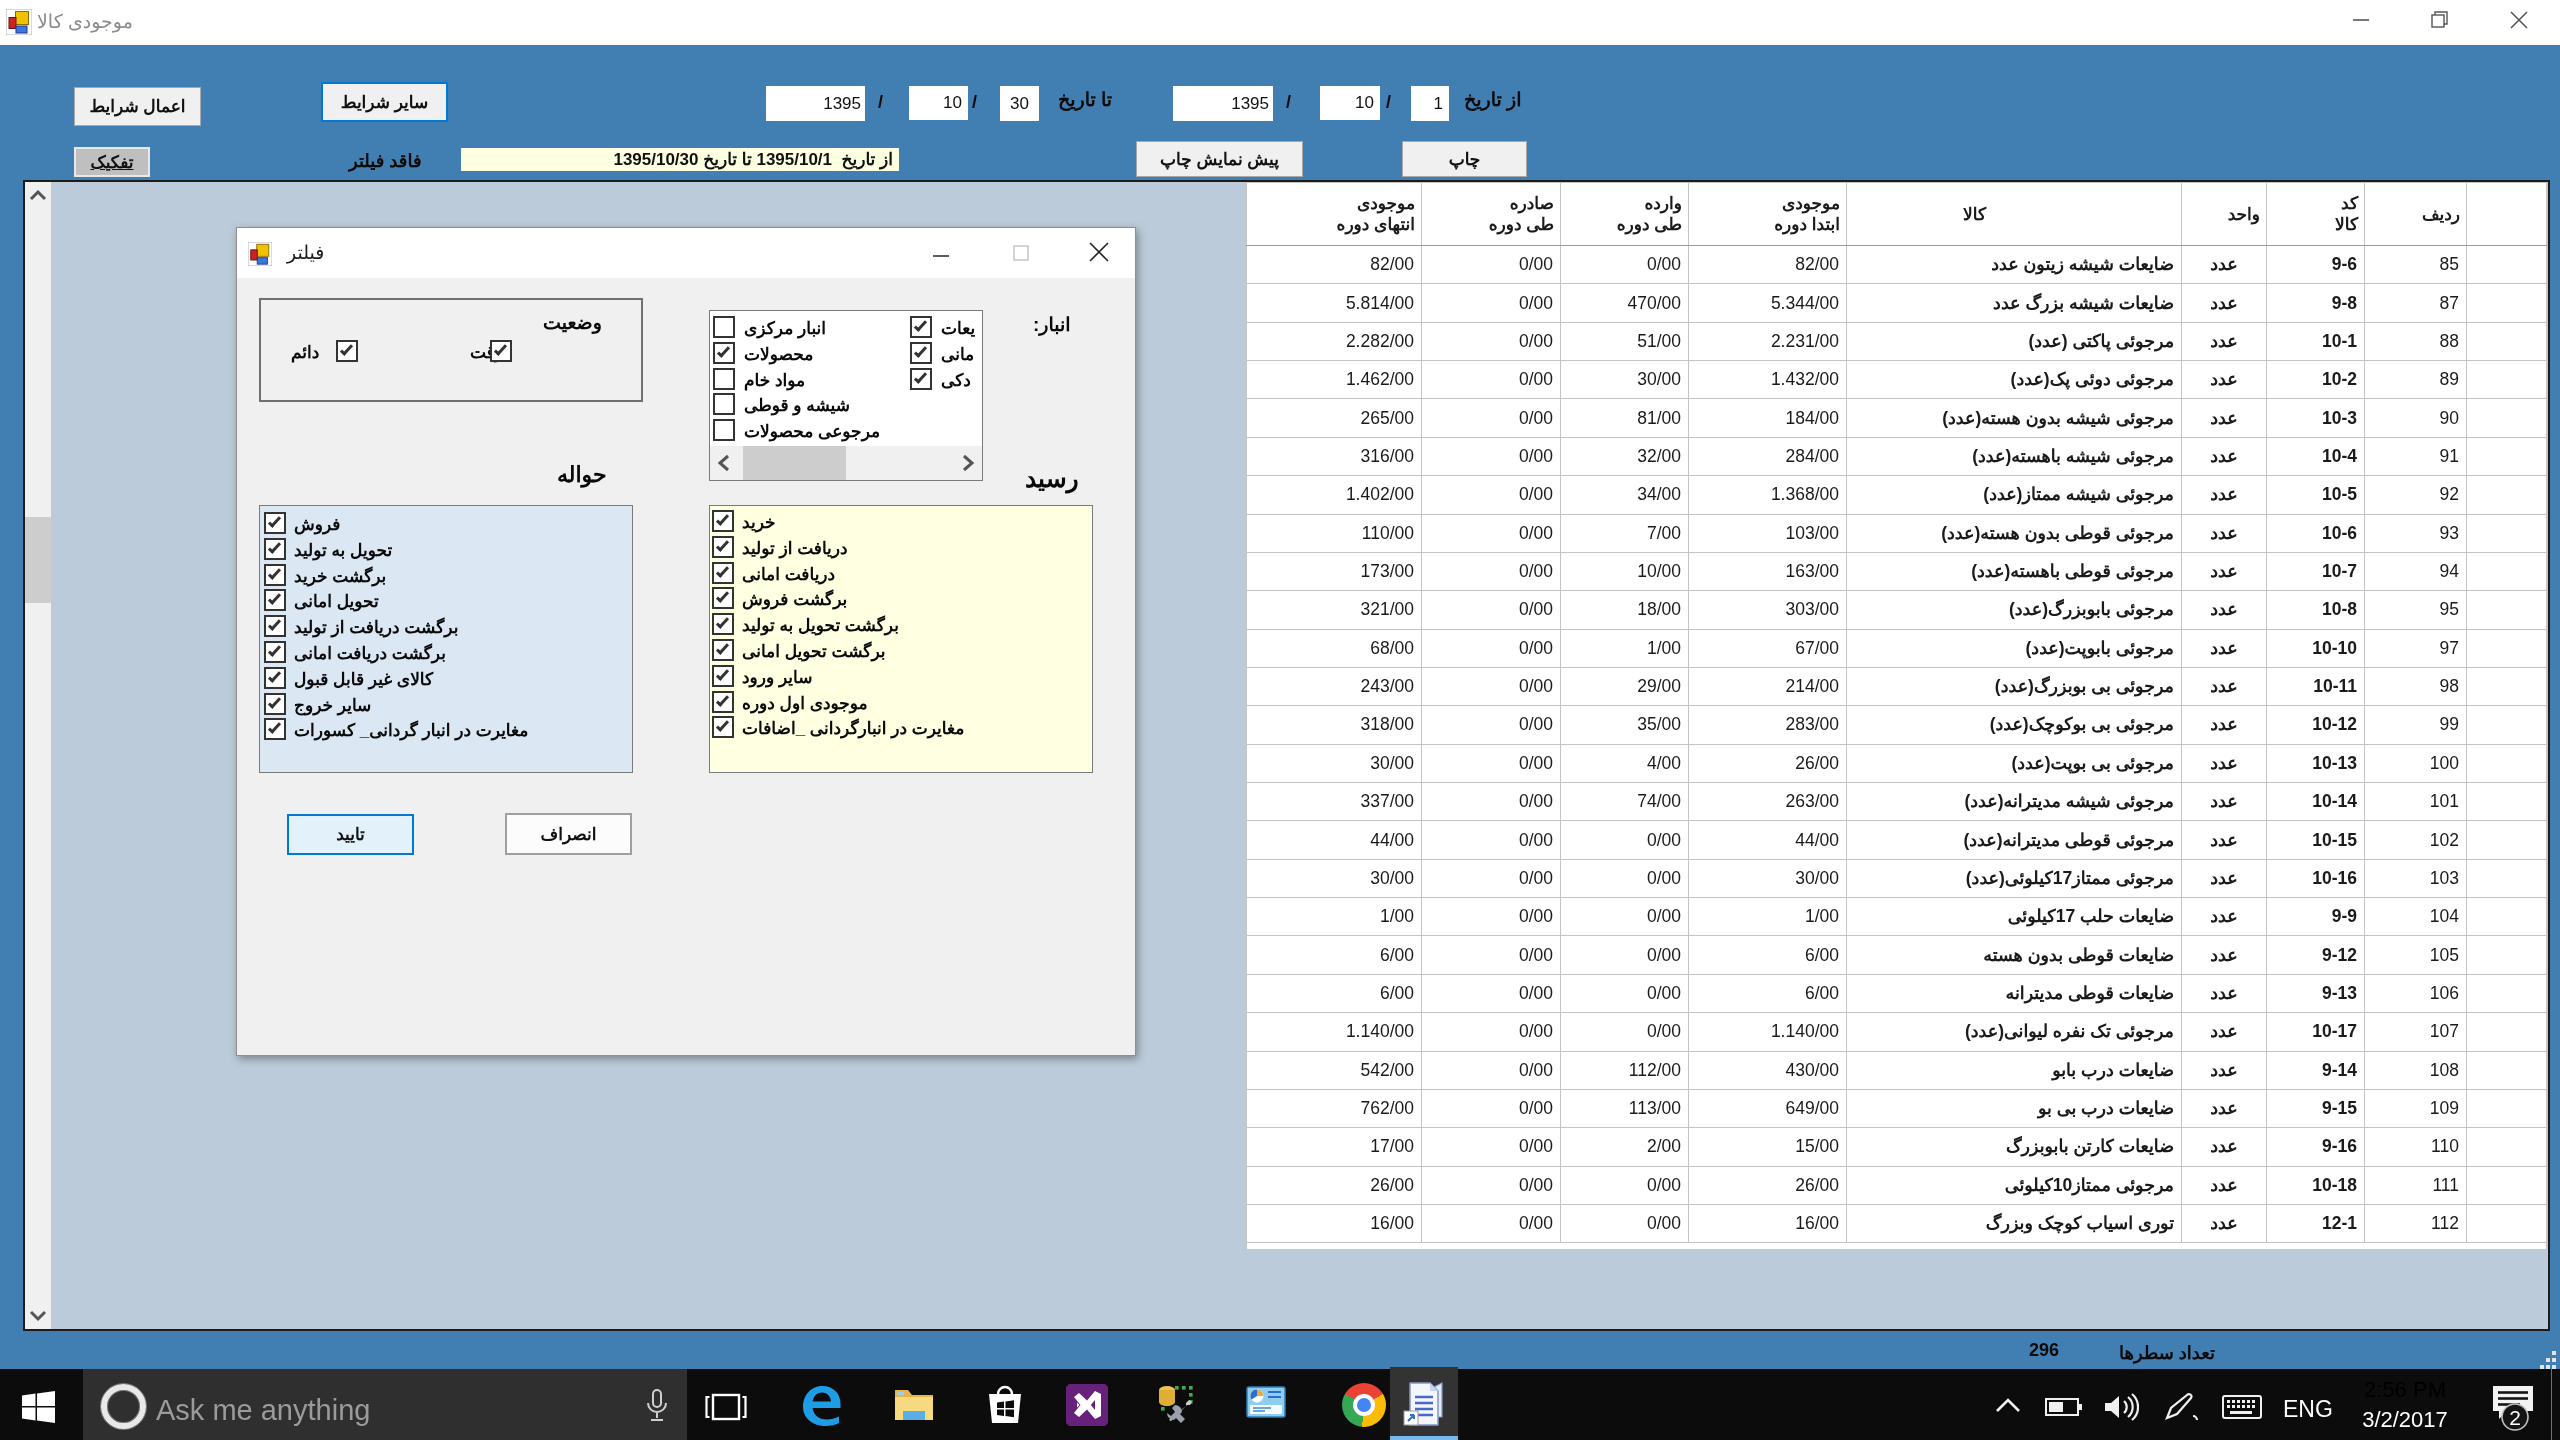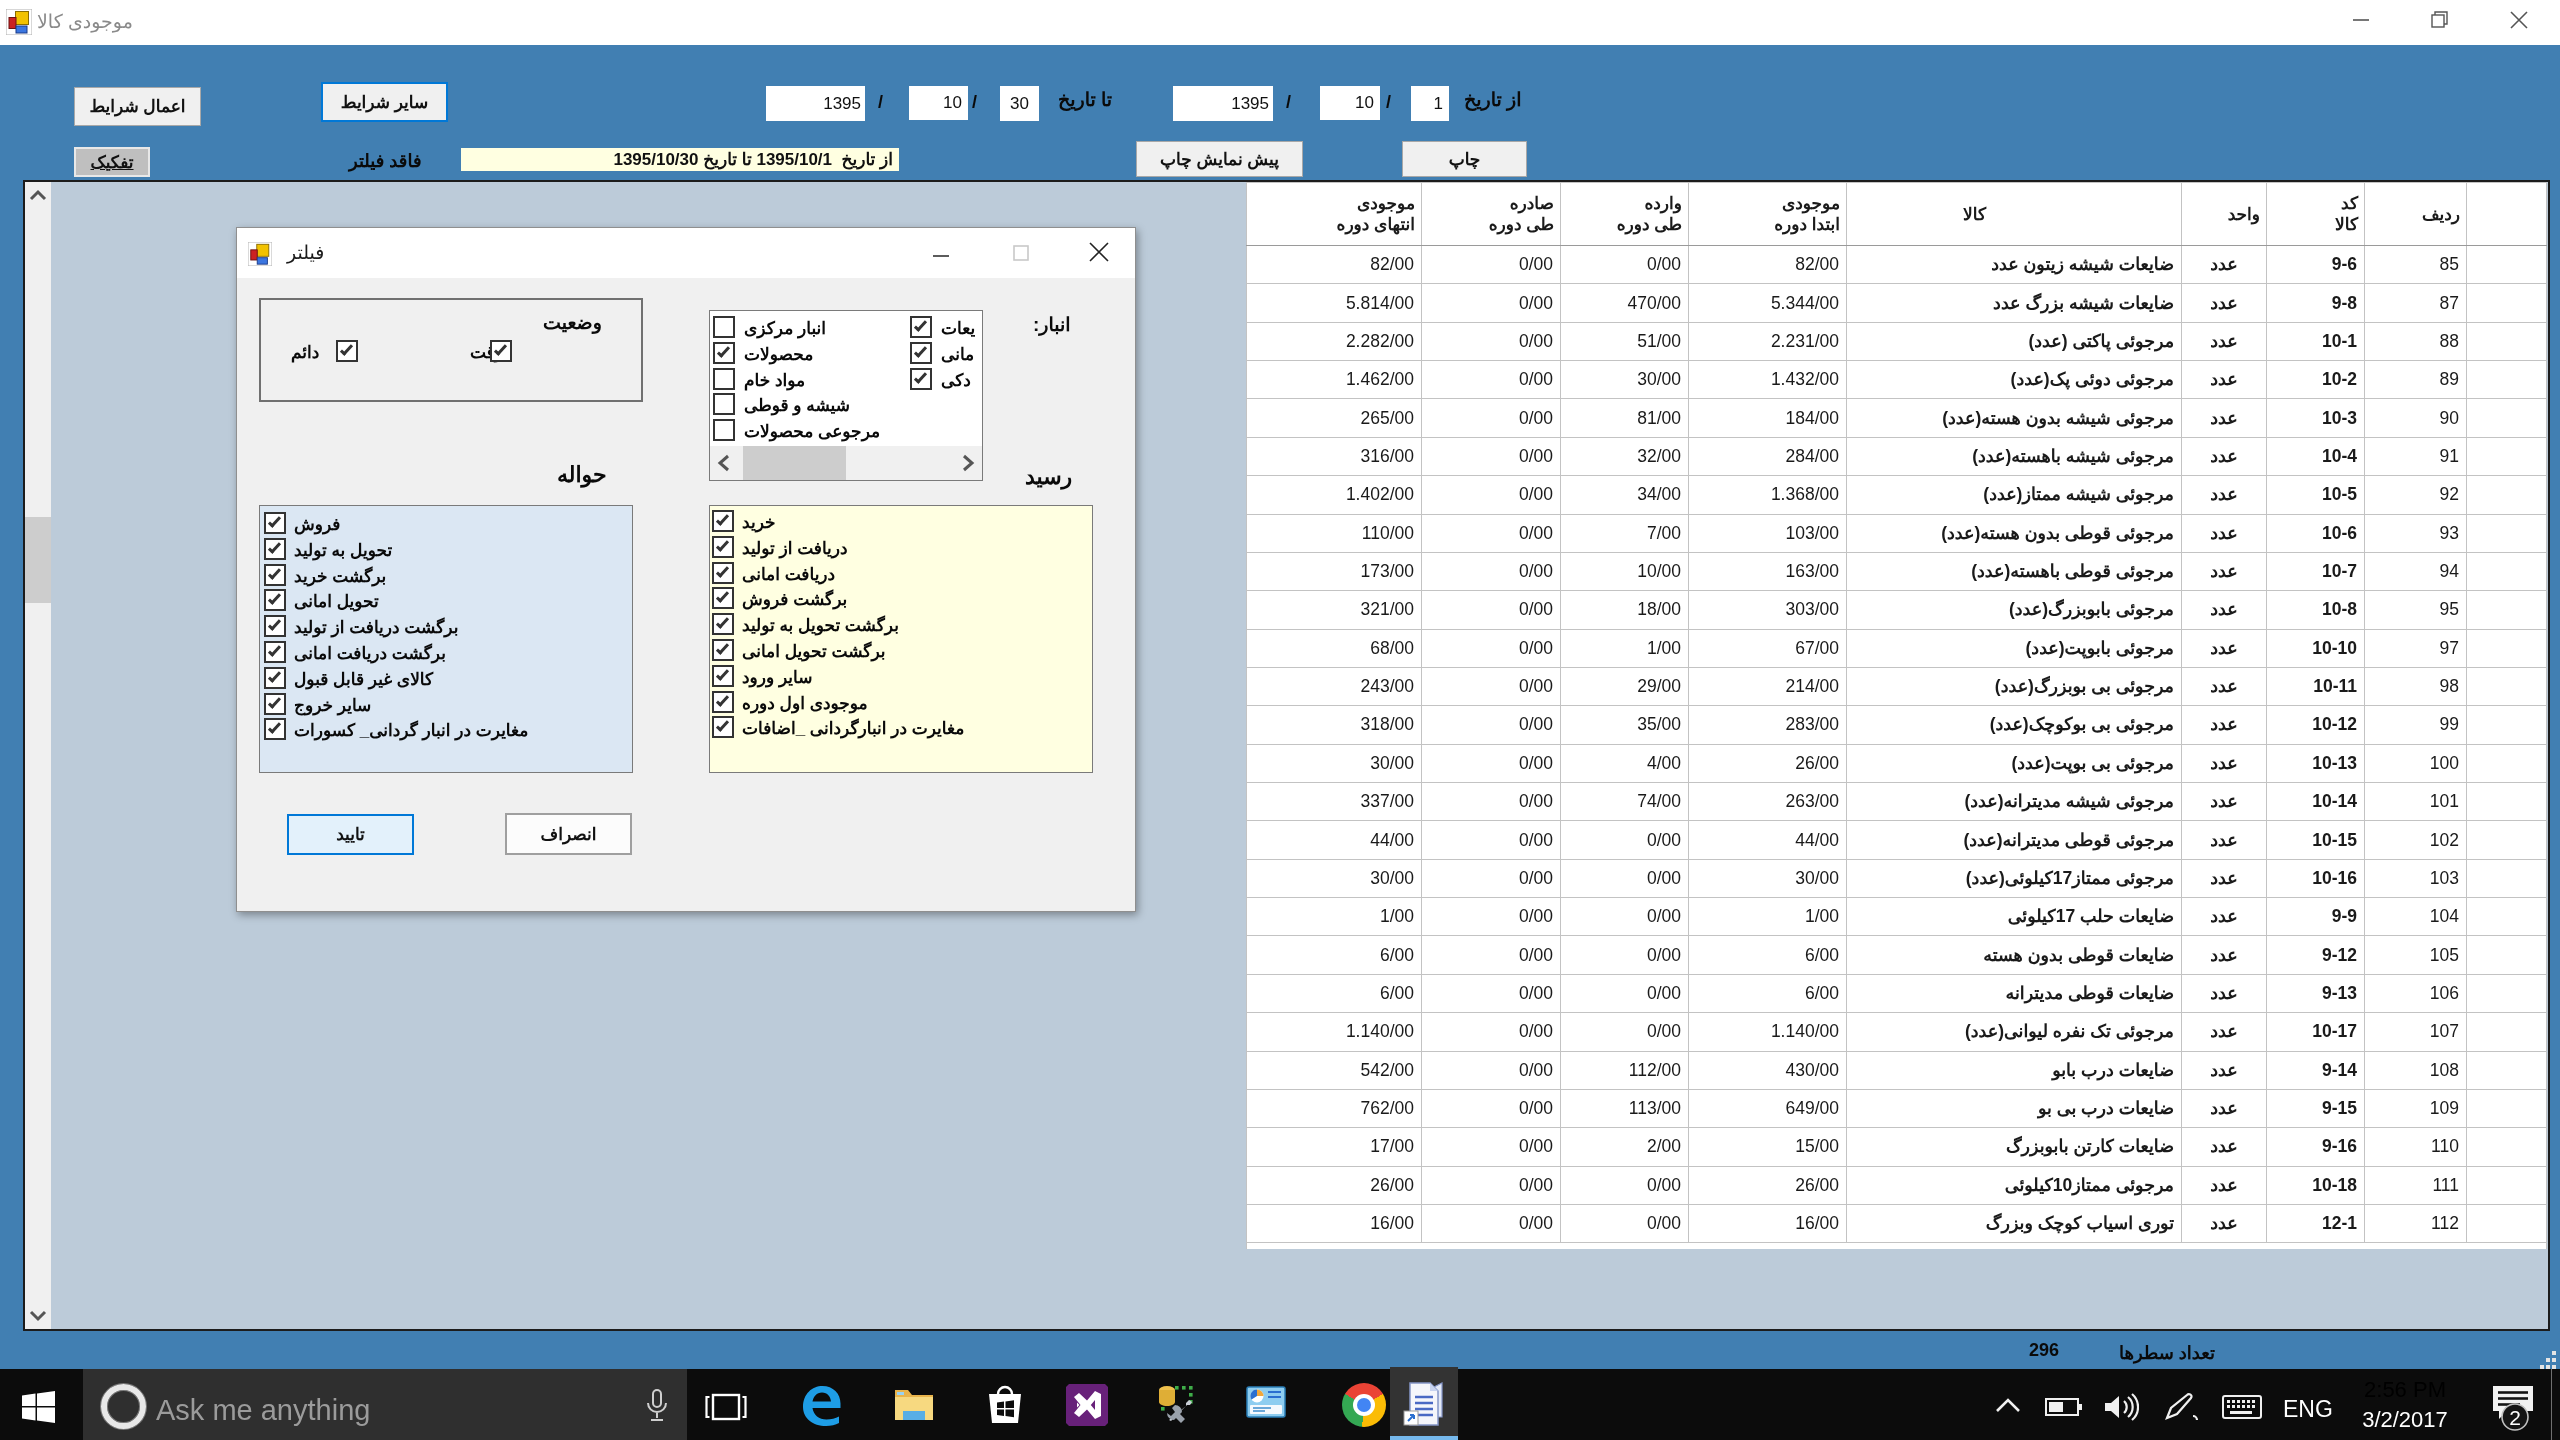--- a/index.html
+++ b/index.html
@@ -19,21 +19,21 @@
 #vscroll { position:absolute; left:0; top:0; width:26px; height:1147px; background:#f0f0f0; }
 #vthumb { position:absolute; left:0; top:335px; width:26px; height:86px; background:#cdcdcd; }
 table#grid { position:absolute; left:1221px; top:0; border-collapse:collapse; table-layout:fixed; }
 #grid td, #grid th { border:1px solid #c3c3c3; overflow:hidden; white-space:nowrap; background:#fff; color:#1a1a1a; }
 #grid th { height:63px; font-size:17px; font-weight:bold; vertical-align:middle; border-bottom:1px solid #9a9a9a; text-align:right; padding-right:6px; }
 #grid td { height:38.36px; font-size:17.5px; padding:0 7px; }
 .num { text-align:right; }
 .itm { text-align:right; font-weight:bold; }
 .ctr { text-align:center; }
 
-#dialog { position:absolute; left:236px; top:227px; width:900px; height:685px; background:#f0f0f0; border:1px solid #8f8f8f; box-shadow:2px 3px 8px rgba(0,0,0,0.35); }
+#dialog { position:absolute; left:236px; top:227px; width:900px; height:829px; background:#f0f0f0; border:1px solid #8f8f8f; box-shadow:2px 3px 8px rgba(0,0,0,0.35); }
 #dlgtitle { position:absolute; left:0; top:0; width:898px; height:50px; background:#ffffff; }
 .cb { position:absolute; width:22px; height:22px; background:#fff; border:2px solid #333; }
 .ck { position:absolute; border-left:3px solid #333; border-bottom:3px solid #333; width:13px; height:6px; transform:rotate(-48deg); left:2px; top:4px; }
 .dlab { position:absolute; font-size:19px; font-weight:bold; color:#0a0a0a; direction:rtl; }
 .ilab { position:absolute; font-size:17px; font-weight:bold; color:#0a0a0a; white-space:nowrap; }
 
 #taskbar { position:absolute; left:0; top:1369px; width:2560px; height:71px; background:#0c0c0c; }
 </style>
 </head>
 <body>
@@ -470,21 +470,21 @@
 <div class="abs" style="left:0px;top:135px;width:272px;height:34px;background:#f0f0f0;">
 <svg class="abs" style="left:6px;top:8px" width="16" height="18">
             <path d="M12 2 L4 9 L12 16" fill="none" stroke="#555" stroke-width="3"></path>
           </svg>
 <svg class="abs" style="left:250px;top:8px" width="16" height="18">
             <path d="M4 2 L12 9 L4 16" fill="none" stroke="#555" stroke-width="3"></path>
           </svg>
 <div class="abs" style="left:33px;top:0px;width:103px;height:34px;background:#cdcdcd;"></div>
 </div>
       </div>
-<div class="dlab" style="left:788px;top:236px;font-size:22px;">رسید</div>
+<div class="dlab" style="left:788px;top:236px;font-size:25px;">رسید</div>
 <div class="dlab" style="left:320px;top:234px;font-size:22px;">حواله</div>
 <div class="abs" style="left:22px;top:277px;width:374px;height:268px;background:#dbe7f3;border:1px solid #7a7a7a;overflow:hidden;">
 <div class="cb" style="left:4px;top:6.0px;">
           <div class="ck"></div>
         </div>
 <div class="ilab" style="left:34px;top:8.0px;">فروش</div>
 <div class="cb" style="left:4px;top:31.8px;">
           <div class="ck"></div>
         </div>
 <div class="ilab" style="left:34px;top:33.8px;">تحویل به تولید</div>

